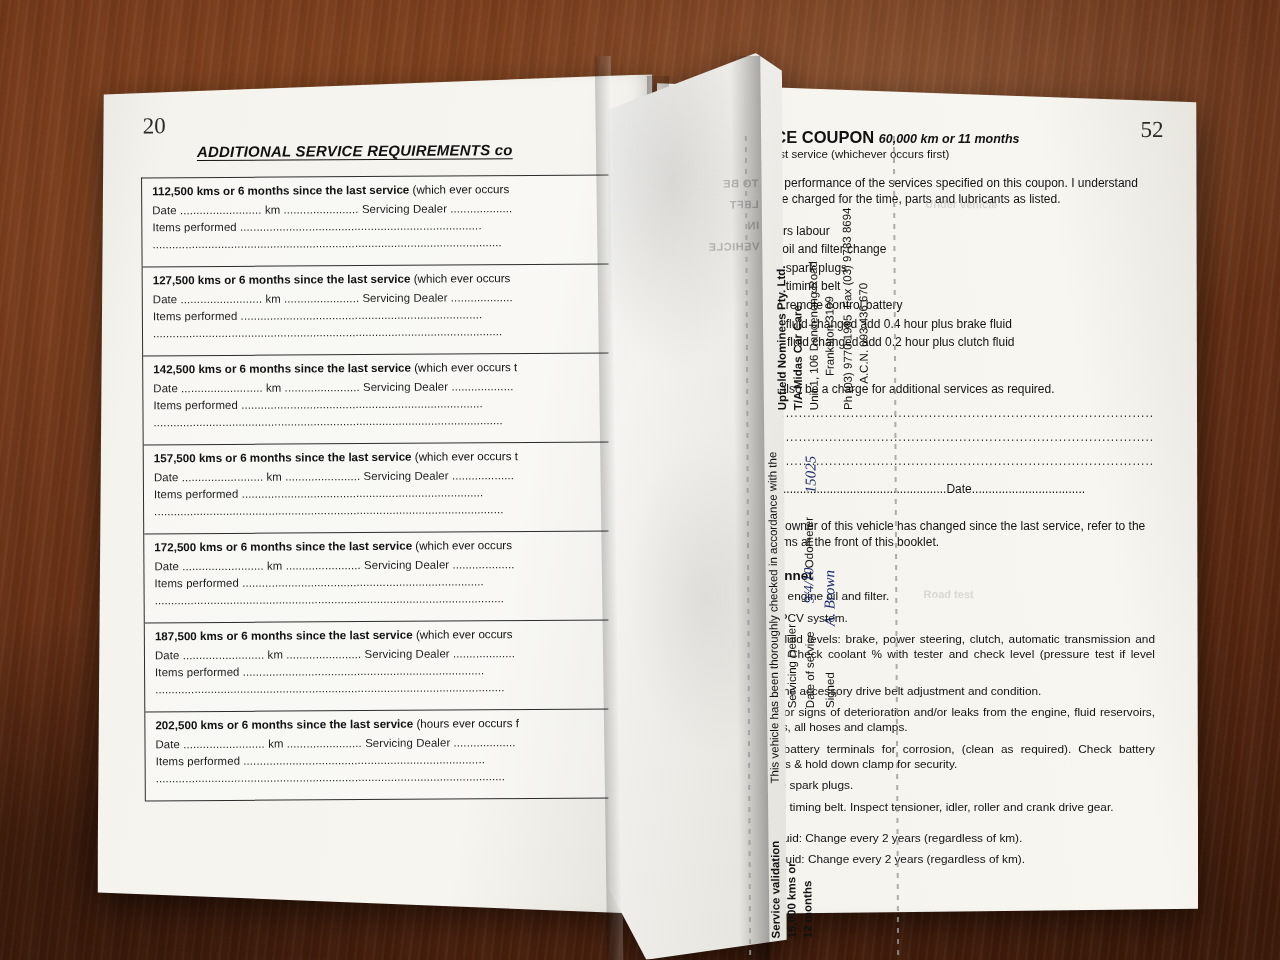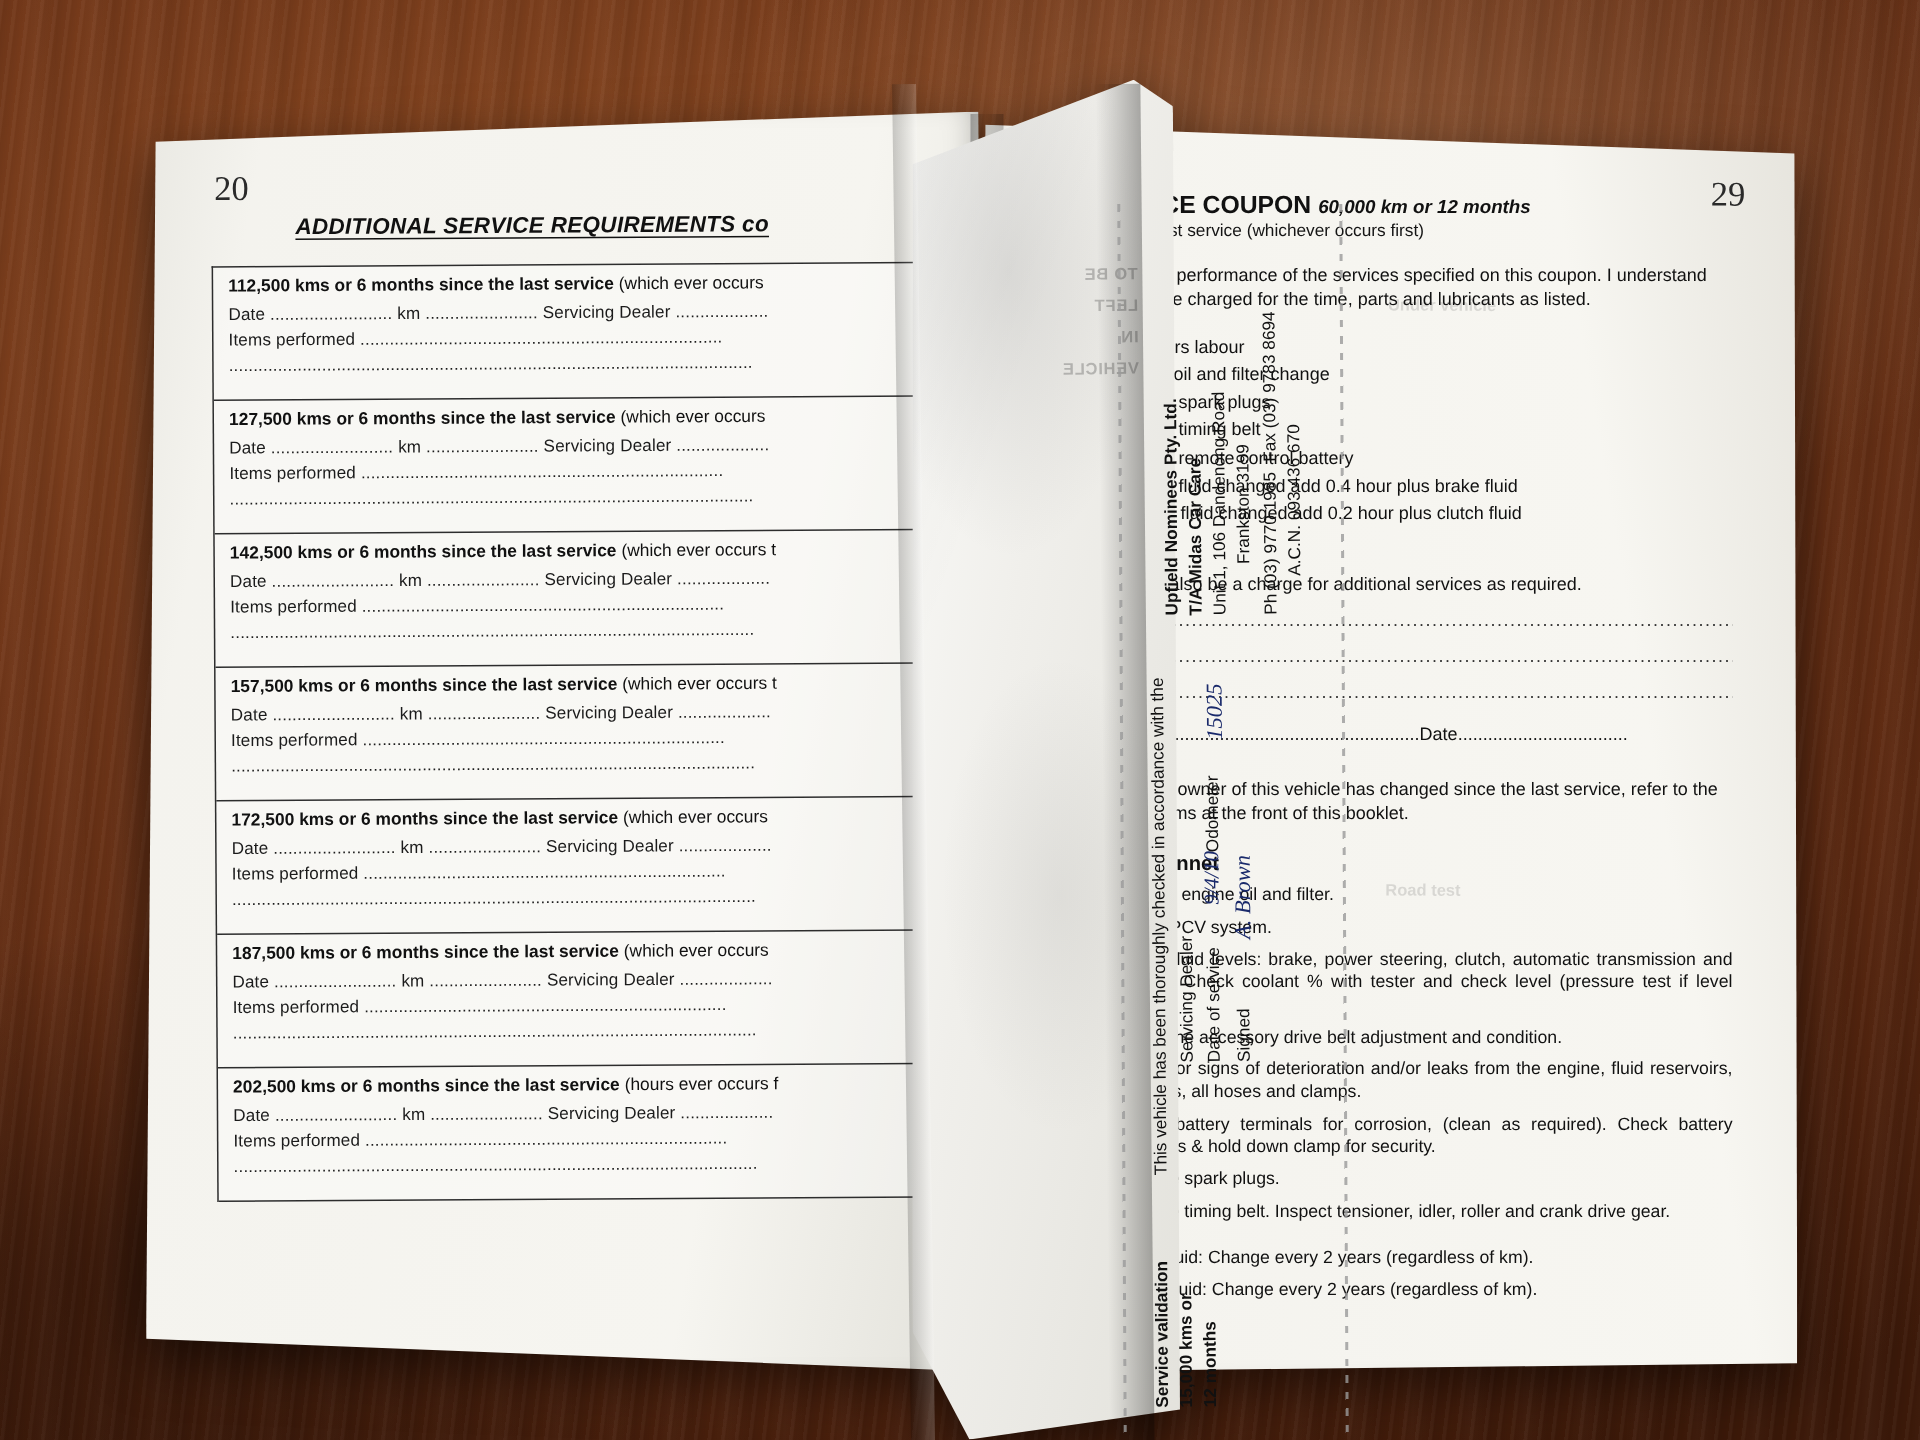--- a/index.html
+++ b/index.html
@@ -224,30 +224,30 @@
         <div class="req-head"><b>202,500 kms or 6 months since the last service</b> <span>(hours ever occurs f</span></div>
         <div class="req-line">Date ......................... km ....................... Servicing Dealer ...................</div>
         <div class="req-line2">Items performed ..........................................................................</div>
         <div class="req-line2">...........................................................................................................</div>
       </div>
 
     </div>
   </div>
 
   <div class="page page-right">
-    <div class="pg-num pg-num-right">29</div>
+    <div class="pg-num pg-num-right">52</div>
 
     <div class="ghost" style="top:122px;">Under vehicle</div>
     <div class="ghost" style="top:512px;">Road test</div>
   </div>
 
   <div class="coupon">
     <div class="coupon-title">
       <span>SERVICE COUPON</span>
-      <span class="sub">60,000 km or 12 months</span>
+      <span class="sub">60,000 km or 11 months</span>
     </div>
     <div class="coupon-sub">from the last service (whichever occurs first)</div>
 
     <div class="coupon-p">I authorise performance of the services specified on this coupon. I understand that I will be charged for the time, parts and lubricants as listed.</div>
 
     <ul class="coupon-ul">
       <li>2.5 hours labour</li>
       <li>engine oil and filter change</li>
       <li>replace spark plugs</li>
       <li>replace timing belt</li>

